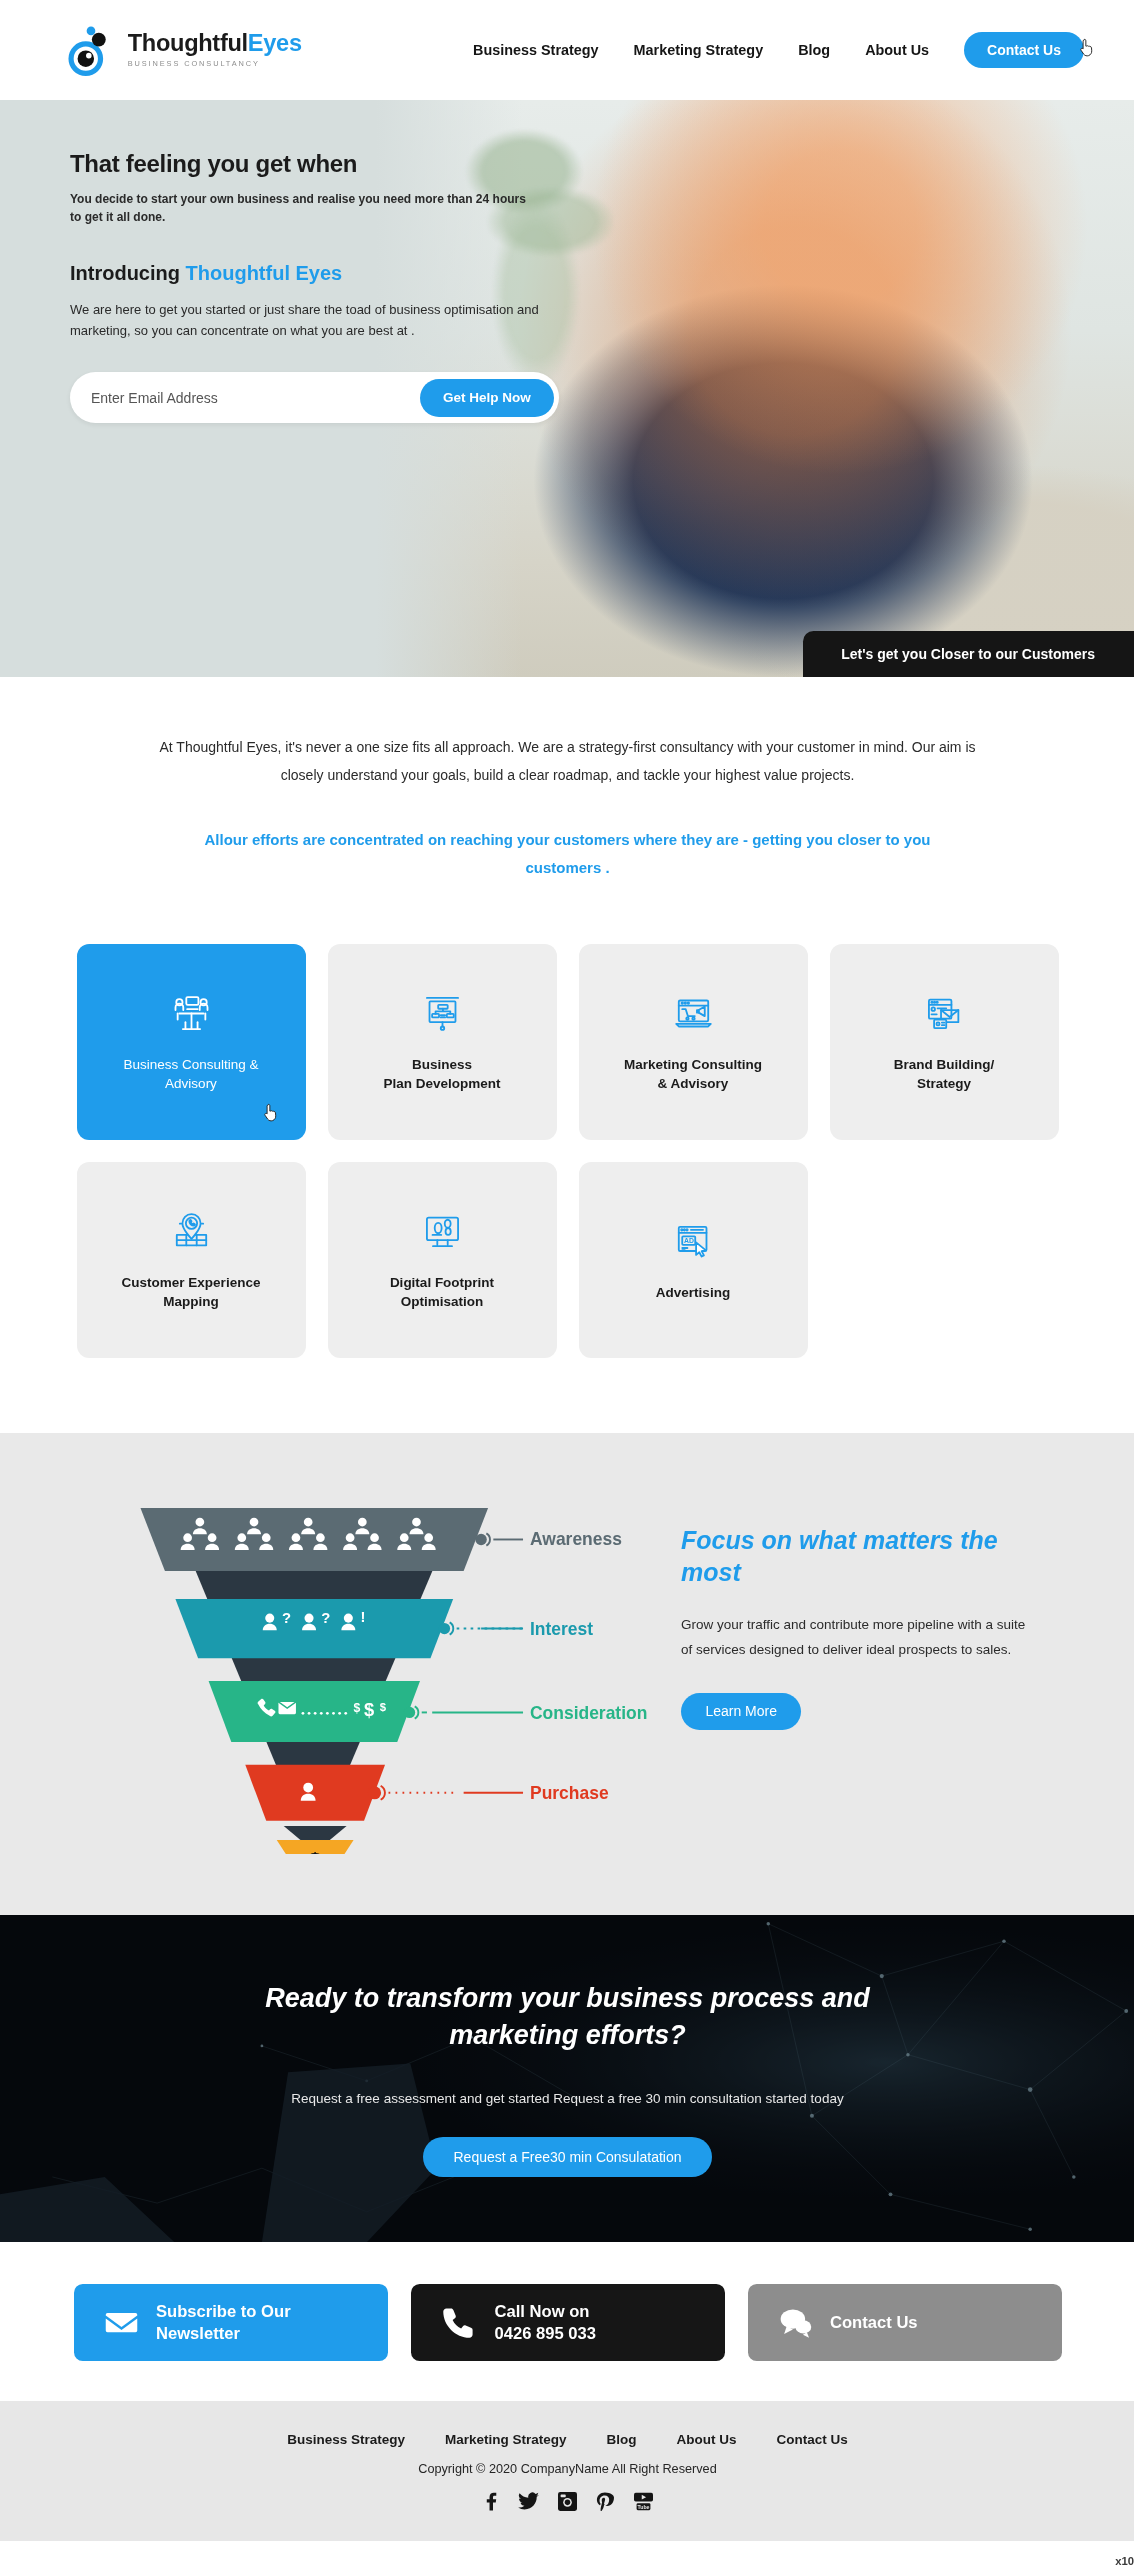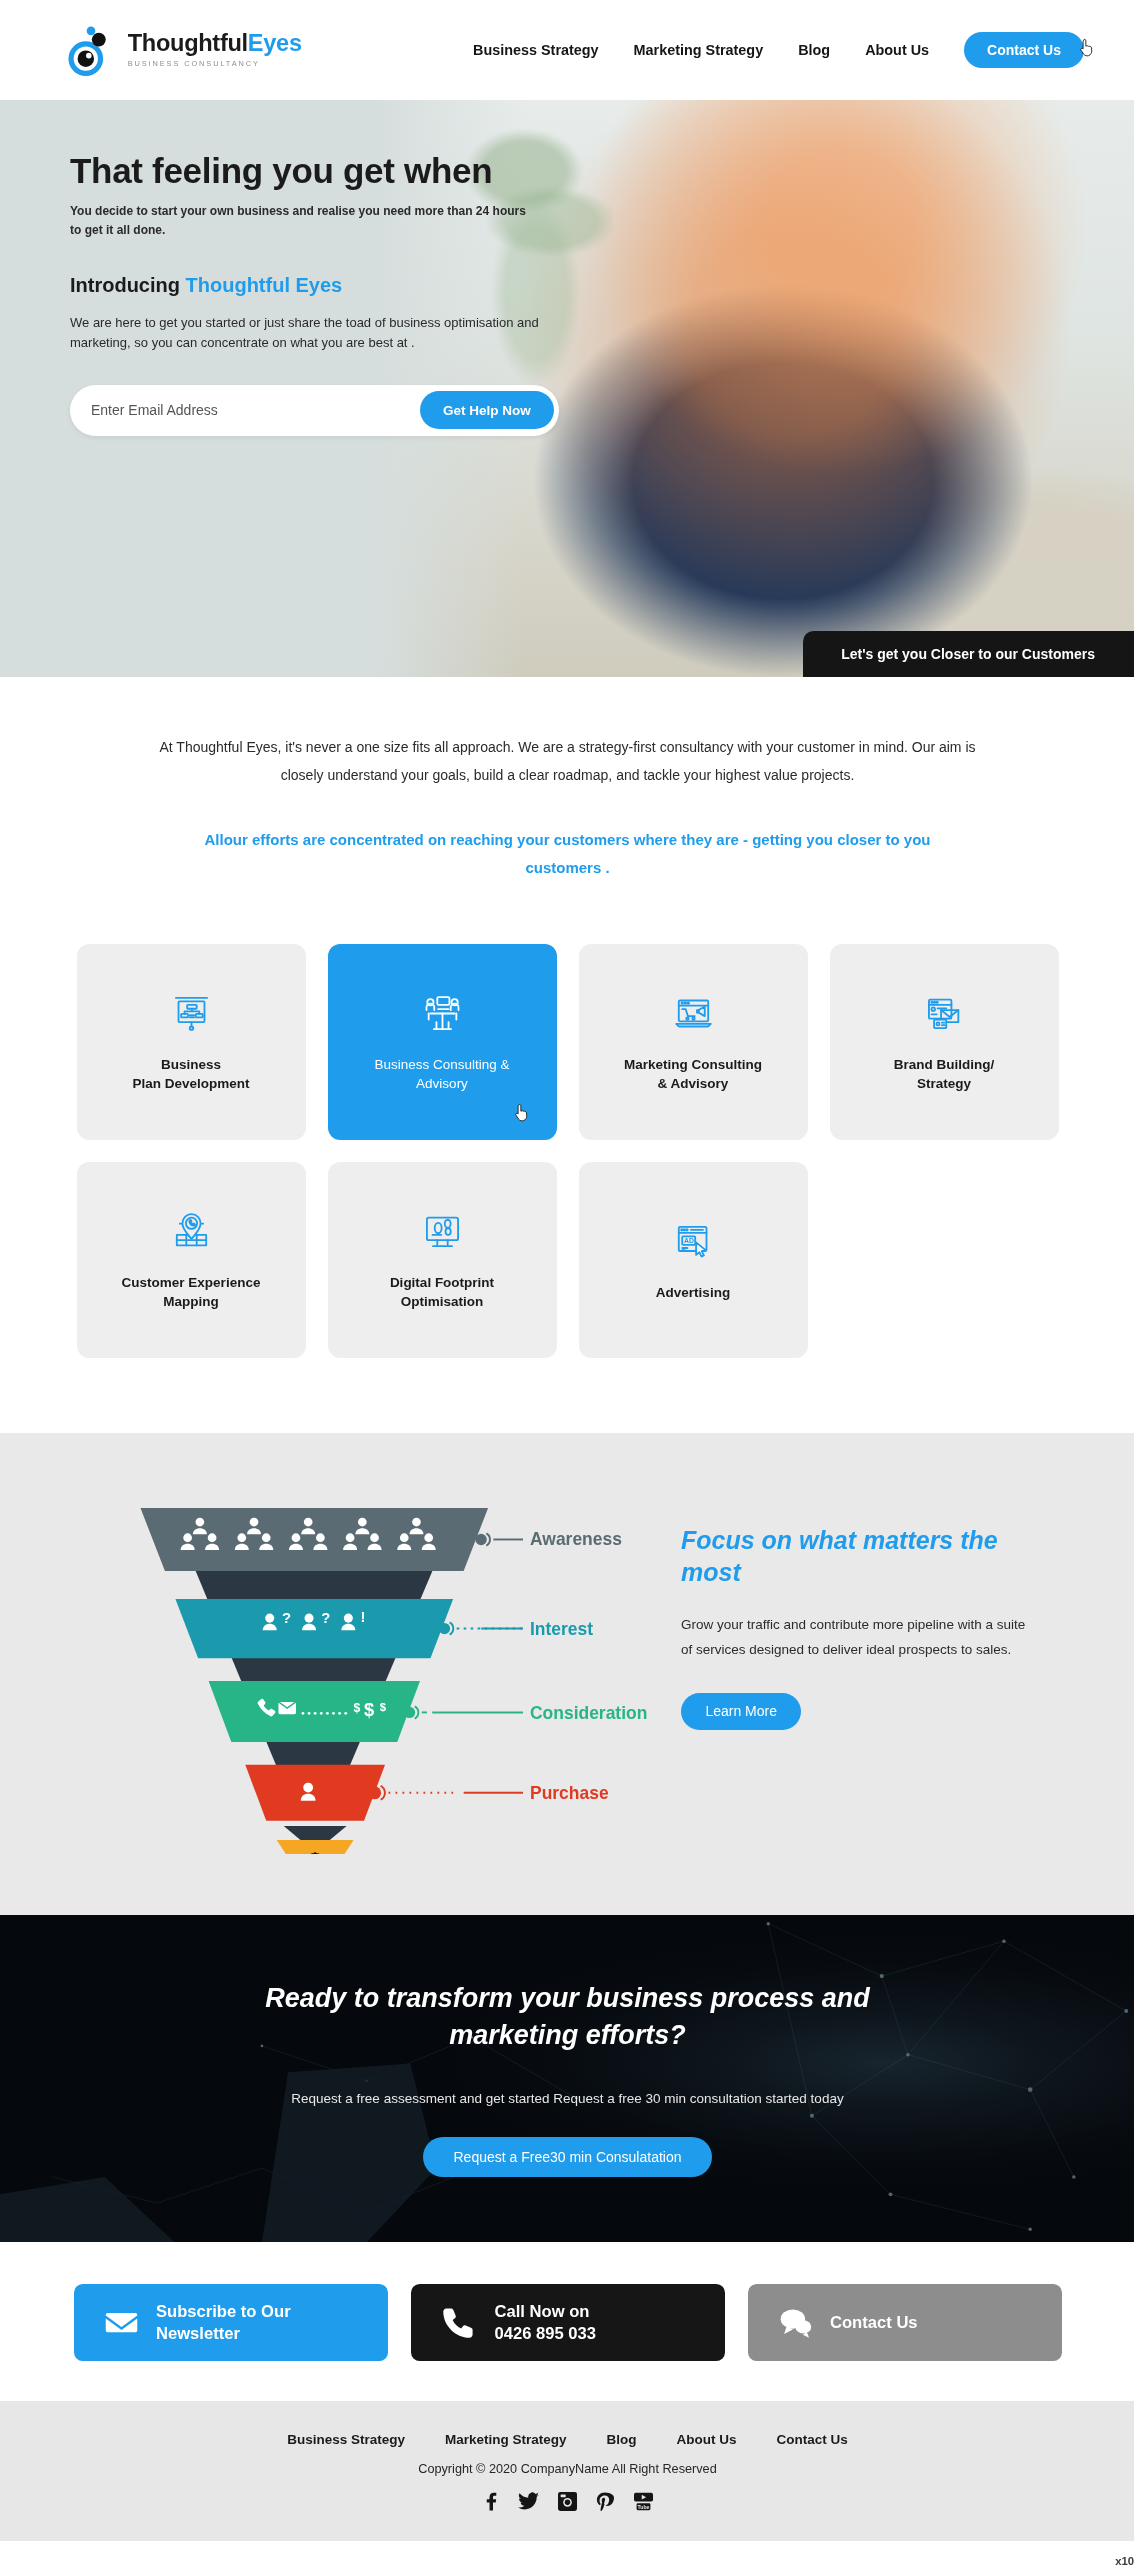--- a/index.html
+++ b/index.html
@@ -65,21 +65,21 @@
   .hero-plant {
     position: absolute; left: 41%; top: 0; width: 13%; height: 62%;
     background:
       radial-gradient(ellipse 40% 12% at 40% 20%, rgba(150,178,142,0.55) 0 70%, rgba(0,0,0,0) 100%),
       radial-gradient(ellipse 44% 10% at 58% 34%, rgba(158,184,150,0.5) 0 70%, rgba(0,0,0,0) 100%),
       radial-gradient(ellipse 30% 26% at 48% 54%, rgba(166,190,158,0.42) 0 70%, rgba(0,0,0,0) 100%);
     filter: blur(1.7px);
   }
   .hero-inner { position: relative; padding: 51px 0 0 70px; width: 611px; }
   .hero-h1 {
-    font-size: 35px; font-weight: 700; color: #1b1b1b; letter-spacing: -0.3px;
+    font-size: 24px; font-weight: 700; color: #1b1b1b; letter-spacing: -0.3px;
     line-height: 1.12;
   }
   .hero-sub {
     margin-top: 12.2px; font-size: 12px; font-weight: 700; color: #2a2a2a;
     line-height: 1.52; max-width: 463px;
   }
   .hero-intro {
     margin-top: 35px; font-size: 20px; font-weight: 700; color: #1b1b1b;
   }
   .hero-intro .blue { color: #1f9ceb; }
@@ -282,38 +282,20 @@
 
   <div class="hero-banner">Let's get you Closer to our Customers</div>
 </section>
 
 <section class="intro">
   <p class="intro-p">At Thoughtful Eyes, it's never a one size fits all approach. We are a strategy-first consultancy with your customer in mind. Our aim is closely understand your goals, build a clear roadmap,  and tackle your highest value projects.</p>
   <p class="intro-accent">Allour efforts are concentrated on reaching your customers where they are - getting you closer  to you customers .</p>
 </section>
 
 <section class="cards">
-
-  <div class="card">
-    <span class="card-icon">
-      <svg viewBox="0 0 52 52" fill="none" stroke="#1f9ceb" stroke-width="2.1" stroke-linecap="round" stroke-linejoin="round">
-        <path d="M8 8h36"></path>
-          <rect x="11" y="12" width="30" height="24" rx="1"></rect>
-        <rect x="21" y="16" width="11" height="4.5" rx=".8"></rect>
-        <path d="M26.5 20.5v3M18 23.5h17M18 23.5v3M35 23.5v3"></path>
-        <rect x="14" y="26.5" width="8" height="4" rx=".8"></rect>
-        <rect x="31" y="26.5" width="8" height="4" rx=".8"></rect>
-        <path d="M24 28h5M24 30.5h5"></path>
-        <path d="M26 36v5"></path>
-          <circle cx="26" cy="43" r="2"></circle>
-      </svg>
-    </span>
-    <div class="card-label">Business
-Plan Development</div>
-  </div>
 
   <div class="card active">
     <span class="card-icon">
       <svg viewBox="0 0 52 52" fill="none" stroke="#ffffff" stroke-width="2.1" stroke-linecap="round" stroke-linejoin="round">
         <rect x="20" y="7" width="14" height="9" rx="1.5"></rect>
         <circle cx="12" cy="13" r="3.6"></circle>
           <path d="M7.5 22v-3a4.5 4.5 0 019 0v3"></path>
         <circle cx="40" cy="13" r="3.6"></circle>
           <path d="M35.5 22v-3a4.5 4.5 0 019 0v3"></path>
         <path d="M21 21h12"></path>
@@ -324,20 +306,38 @@
         <path d="M16 44h20"></path>
           <path d="M19 36v8"></path>
           <path d="M33 36v8"></path>
       </svg>
     </span>
     <div class="card-label">Business Consulting &amp;
 Advisory</div>
     <svg class="cursor-hand" style="left:187px; top:159px;" viewBox="0 0 17 22">
       <path d="M5 1.5c.9 0 1.6.7 1.6 1.6v6.3l1-.1c.5-.5 1.6-.4 1.9.3.6-.5 1.7-.2 1.9.5.6-.3 1.6 0 1.7.8l.3 3.9c.2 2.4-1.3 4.8-3.6 5.6-2.1.7-4.4.1-5.7-1.7L1 14.2c-.5-.8-.2-1.8.6-2.1.6-.3 1.4-.1 1.8.5v-9c0-.9.7-1.6 1.6-1.6z" fill="#fff" stroke="#222" stroke-width="1.1"></path>
     </svg>
+  </div>
+
+  <div class="card">
+    <span class="card-icon">
+      <svg viewBox="0 0 52 52" fill="none" stroke="#1f9ceb" stroke-width="2.1" stroke-linecap="round" stroke-linejoin="round">
+        <path d="M8 8h36"></path>
+          <rect x="11" y="12" width="30" height="24" rx="1"></rect>
+        <rect x="21" y="16" width="11" height="4.5" rx=".8"></rect>
+        <path d="M26.5 20.5v3M18 23.5h17M18 23.5v3M35 23.5v3"></path>
+        <rect x="14" y="26.5" width="8" height="4" rx=".8"></rect>
+        <rect x="31" y="26.5" width="8" height="4" rx=".8"></rect>
+        <path d="M24 28h5M24 30.5h5"></path>
+        <path d="M26 36v5"></path>
+          <circle cx="26" cy="43" r="2"></circle>
+      </svg>
+    </span>
+    <div class="card-label">Business
+Plan Development</div>
   </div>
 
 
   <div class="card">
     <span class="card-icon">
       <svg viewBox="0 0 52 52" fill="none" stroke="#1f9ceb" stroke-width="2.1" stroke-linecap="round" stroke-linejoin="round">
         <rect x="9" y="11" width="34" height="24" rx="1.5"></rect>
         <path d="M9 17h34"></path>
         <circle cx="13" cy="14" r=".9" fill="#1f9ceb"></circle>
           <circle cx="16.5" cy="14" r=".9" fill="#1f9ceb"></circle>

